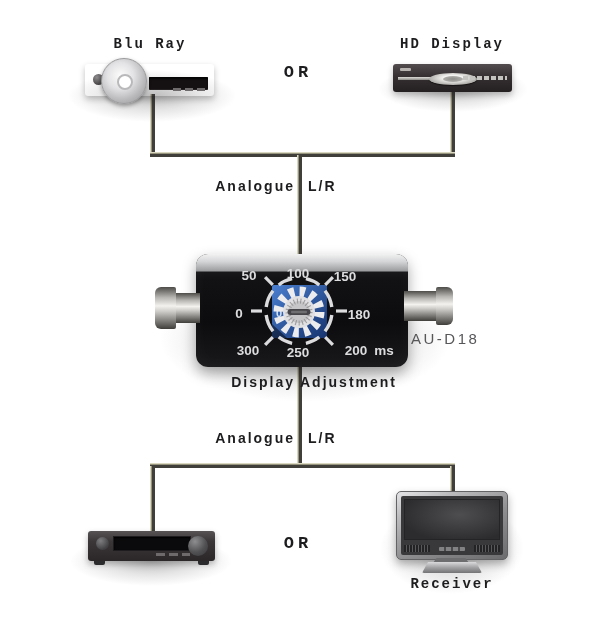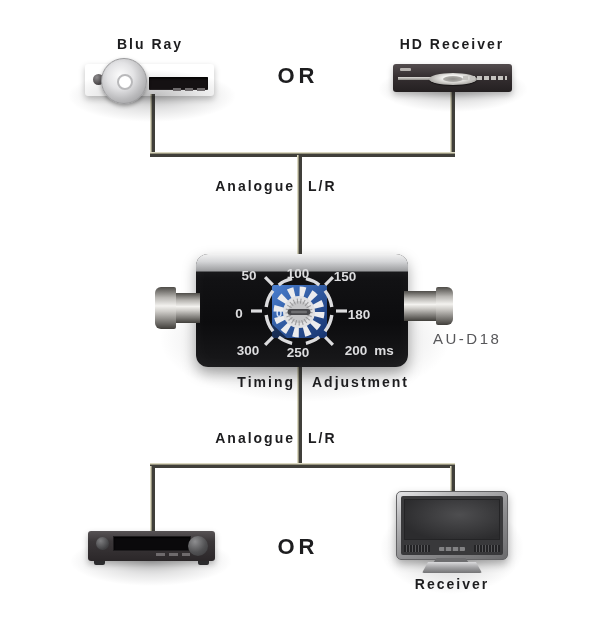--- a/index.html
+++ b/index.html
@@ -1,20 +1,20 @@
 <!DOCTYPE html>
 <html><head>
 <meta charset="utf-8">
 <style>
   html,body{margin:0;padding:0;background:#fff;}
   #stage{position:relative;width:600px;height:624px;background:#ffffff;overflow:hidden;
          font-family:"Liberation Sans",sans-serif;}
   .lbl{position:absolute;font-weight:bold;font-size:14px;letter-spacing:2px;color:#1d1d1f;white-space:nowrap;}
-  .lbl-center{text-align:center;}
-  .or{font-size:22px;letter-spacing:4px;}
+  .lbl-center{text-align:center;font-family:Liberation Mono, monospace;}
+  .or{font-size:17px;letter-spacing:4px;}
   .model{position:absolute;font-size:15px;letter-spacing:2.5px;color:#57575a;font-weight:400;}
   
   .wire-h{position:absolute;height:5px;background:linear-gradient(180deg,#dbd8c2 0 22%,#97947e 22% 45%,#403f3a 45% 100%);}
   .wire-v{position:absolute;width:5px;background:linear-gradient(90deg,#dbd8c2 0 22%,#97947e 22% 45%,#403f3a 45% 100%);}
   .shadow{position:absolute;background:radial-gradient(ellipse closest-side,rgba(45,45,48,.32),rgba(45,45,48,.12) 55%,rgba(45,45,48,0) 100%);}
   
   .bluray-body{position:absolute;left:85px;top:64px;width:129px;height:32px;border-radius:3px;
     background:linear-gradient(180deg,#565052 0%,#39３436 0%,#4e4849 8%,#332e30 45%,#211d1f 100%);
     box-shadow:0 3px 6px rgba(0,0,0,.25);}
   .bluray-btn{position:absolute;left:8px;top:10px;width:11px;height:11px;border-radius:50%;
@@ -202,30 +202,30 @@
       <div class="tv-screen"></div>
       <div class="tv-speaker" style="left:3px;"></div>
       <div class="tv-speaker" style="right:3px;"></div>
       <div class="tv-btns"></div>
     </div>
   </div>
   <div class="tv-neck"></div>
   <div class="tv-base"></div>
 
   <div class="lbl lbl-center" style="left:70px;top:36px;width:160px;">Blu Ray</div>
-  <div class="lbl lbl-center" style="left:372px;top:36px;width:160px;">HD Receiver</div>
+  <div class="lbl lbl-center" style="left:372px;top:36px;width:160px;">HD Display</div>
   <div class="lbl lbl-center or" style="left:258px;top:63px;width:80px;">OR</div>
 
   <div class="lbl" style="right:305px;top:178px;">Analogue</div>
   <div class="lbl" style="left:308px;top:178px;">L/R</div>
 
-  <div class="model" style="left:433px;top:330px;">AU-D18</div>
-
-  <div class="lbl" style="right:305px;top:374px;">Timing</div>
-  <div class="lbl" style="left:312px;top:374px;">Adjustment</div>
+  <div class="model" style="left:411px;top:330px;">AU-D18</div>
+
+  <div class="lbl" style="right:305px;top:374px;">Display</div>
+  <div class="lbl" style="left:300px;top:374px;">Adjustment</div>
 
   <div class="lbl" style="right:305px;top:430px;">Analogue</div>
   <div class="lbl" style="left:308px;top:430px;">L/R</div>
 
   <div class="lbl lbl-center or" style="left:258px;top:534px;width:80px;">OR</div>
   <div class="lbl lbl-center" style="left:392px;top:576px;width:120px;">Receiver</div>
 
 </div>
 
 </body></html>

